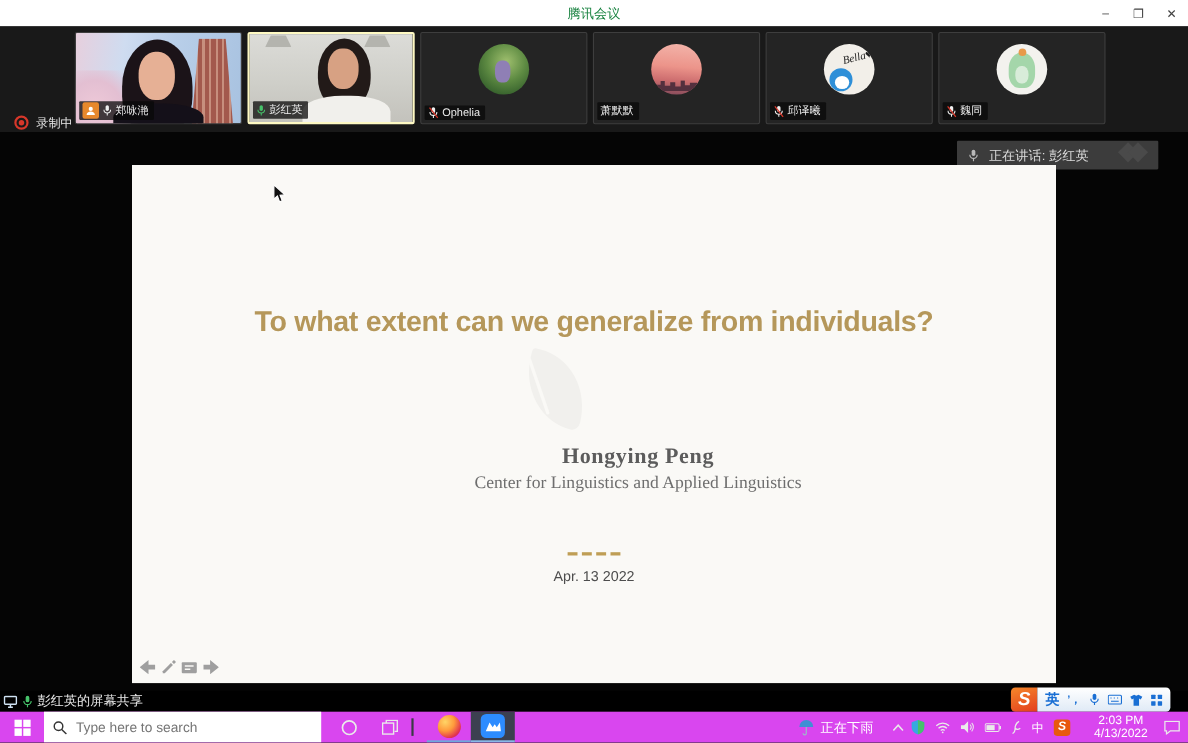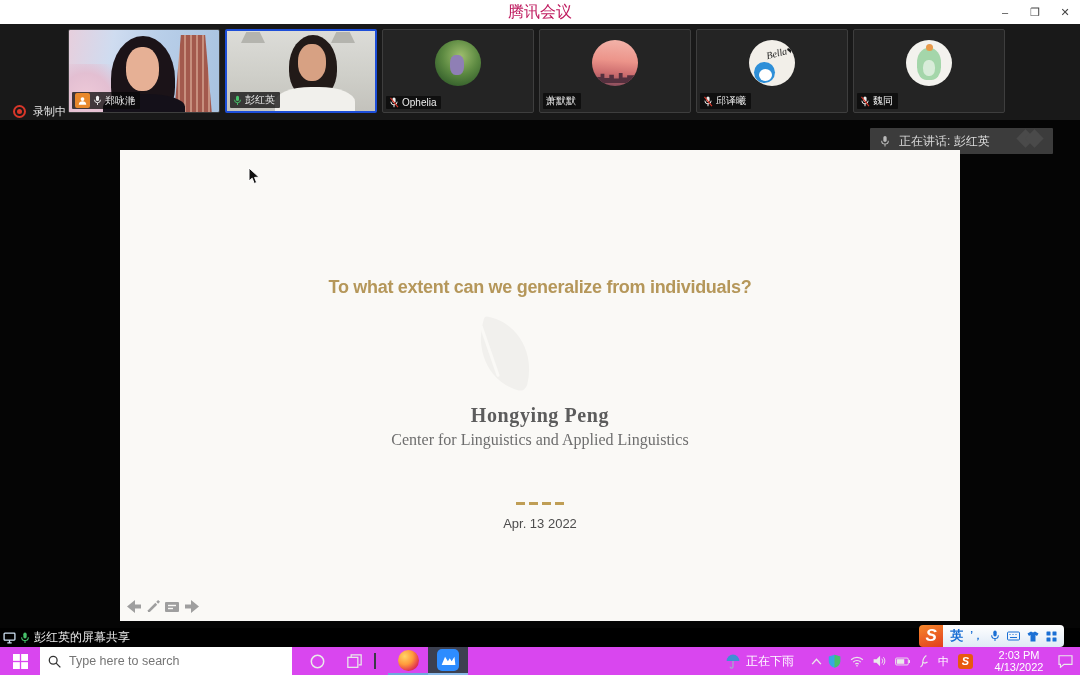--- a/index.html
+++ b/index.html
@@ -2,36 +2,36 @@
 <html><head>
 <meta charset="utf-8">
 <style>
   *{margin:0;padding:0;box-sizing:border-box}
   html,body{width:1080px;height:675px;overflow:hidden;background:#000;
     font-family:"Liberation Sans",sans-serif;}
   .screen{position:relative;width:1080px;height:675px;background:#000;}
 
   
   .titlebar{height:24px;background:#ffffff;display:flex;align-items:center;position:relative;}
-  .tb-title{position:absolute;left:50%;transform:translateX(-50%);font-size:16px;color:#be185d;}
+  .tb-title{position:absolute;left:50%;transform:translateX(-50%);font-size:12px;color:#15803d;}
   .tb-controls{margin-left:auto;display:flex;height:100%;}
   .tb-btn{width:30px;height:100%;display:flex;align-items:center;justify-content:center;
     font-size:11px;color:#444;cursor:default;}
 
   
   .strip{height:96px;background:#191919;position:relative;}
   .rec{position:absolute;left:13px;top:32px;display:flex;align-items:center;gap:7px;
     color:#e8e8e8;font-size:11px;margin-top:48px;}
   .rec-dot{width:13px;height:13px;border-radius:50%;border:2px solid #d8372a;
     display:flex;align-items:center;justify-content:center;}
   .rec-dot::after{content:'';width:5px;height:5px;border-radius:50%;background:#d8372a;}
   .tiles{position:absolute;left:68px;top:5px;display:flex;gap:5px;}
   .tile{width:152px;height:84px;background:#242424;border:1px solid #3e3e3e;
     position:relative;overflow:hidden;border-radius:2px;}
-  .tile.speaking{border:2px solid #1d4ed8;}
+  .tile.speaking{border:2px solid #fef9c3;}
   .badge{position:absolute;left:3px;bottom:3px;display:flex;align-items:center;gap:3px;
     background:rgba(8,8,8,.75);padding:1px 5px 1px 3px;font-size:10px;color:#ededed;
     border-radius:1px;max-width:140px;white-space:nowrap;}
   .host-chip{width:15px;height:15px;background:#e8882c;border-radius:2px;
     display:flex;align-items:center;justify-content:center;}
   .micsvg{display:block;}
 
   
   .vid,.avwrap{position:absolute;inset:0;}
   .v1{background:linear-gradient(100deg,#e7cfdd 0%,#cfdcf0 28%,#b9cfe9 55%,#a8c2e0 100%);}
@@ -81,28 +81,28 @@
   
   .stage{height:508px;background:#050505;position:relative;padding-left:38px;}
   .speak{position:absolute;right:27px;top:8px;width:183px;height:26px;background:#3c3c3c;
     display:flex;align-items:center;gap:9px;padding:0 10px;font-size:12px;color:#dcdcdc;
     border-radius:1px;overflow:hidden;}
   .speak-mark{position:absolute;right:12px;top:4px;display:flex;}
   .speak-mark i{width:13px;height:13px;background:#4a4a4a;transform:rotate(45deg);margin-left:-4px;display:block;}
   .cursor{position:absolute;left:248px;top:48px;}
 
   .slide{position:absolute;left:120px;top:30px;width:840px;height:471px;background:#faf9f6;}
-  .s-title{position:absolute;top:127px;width:100%;text-align:center;font-size:18px;
+  .s-title{position:absolute;top:127px;width:100%;text-align:center;font-size:26px;
     font-weight:bold;color:#b5975a;letter-spacing:-.3px;}
   .leaf{position:absolute;left:356px;top:172px;width:58px;height:64px;background:#f1f0ed;
     border-radius:6% 88% 12% 88%;transform:rotate(14deg);}
   .leaf::after{content:'';position:absolute;left:12px;top:6px;width:3px;height:54px;
     background:#faf9f6;transform:rotate(-33deg);border-radius:2px;}
   .s-serif{position:absolute;width:100%;text-align:center;
-    font-family:"Liberation Serif","DejaVu Serif",serif;color:#6e6e6e;}
+    font-family:"Liberation Serif","DejaVu Serif",serif;color:#6e6e6e;margin-left:40px;}
   .s-author{top:254px;font-size:20px;font-weight:bold;color:#5c5c5c;letter-spacing:.6px;}
   .s-affil1{top:281px;font-size:16px;}
   .s-affil2{top:302px;font-size:16px;}
   .s-dashes{position:absolute;top:352px;width:100%;display:flex;justify-content:center;gap:4px;}
   .s-dashes i{width:9px;height:3px;background:#bf9e55;display:block;}
   .s-date{position:absolute;top:366px;width:100%;text-align:center;font-size:13px;color:#4d4d4d;}
   .s-nav{position:absolute;left:7px;bottom:8px;display:flex;align-items:center;gap:5px;}
   .s-nav svg{display:block;}
 
   

